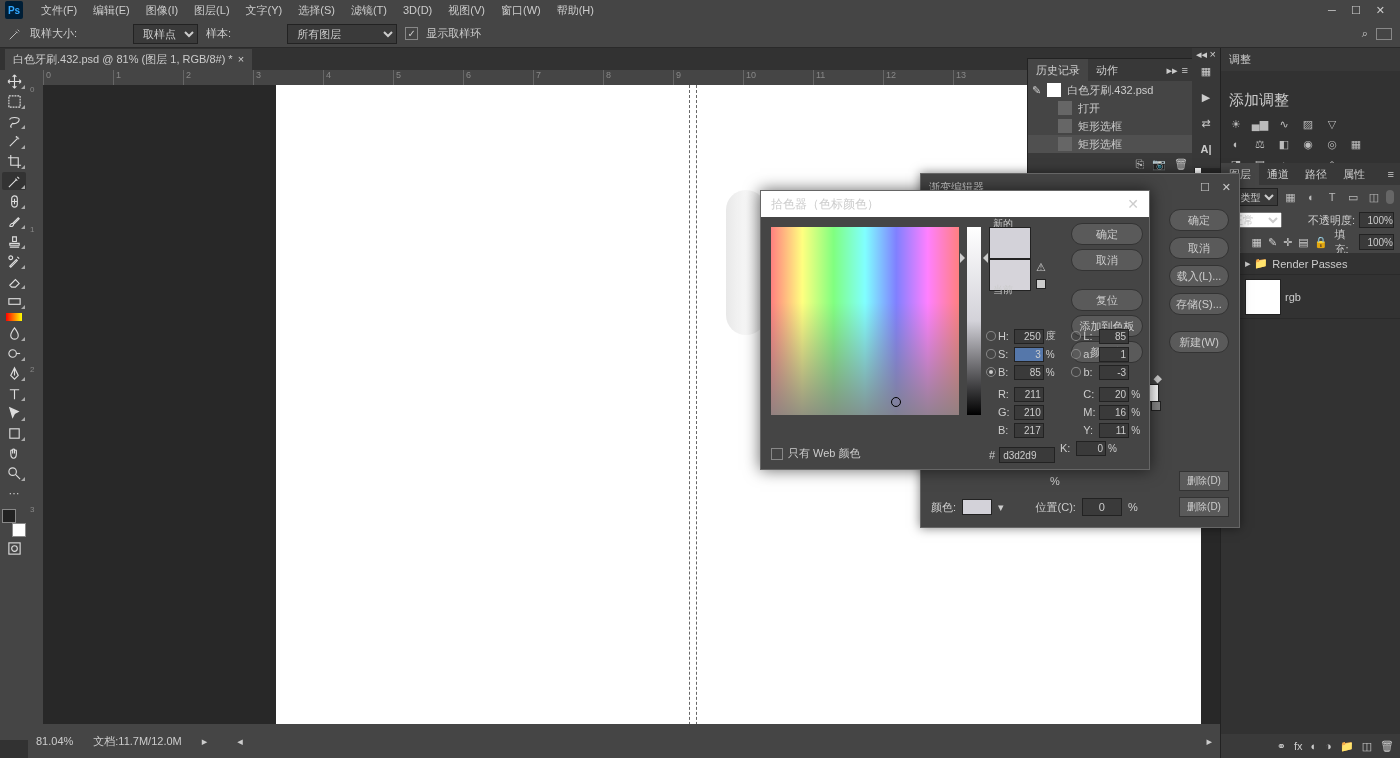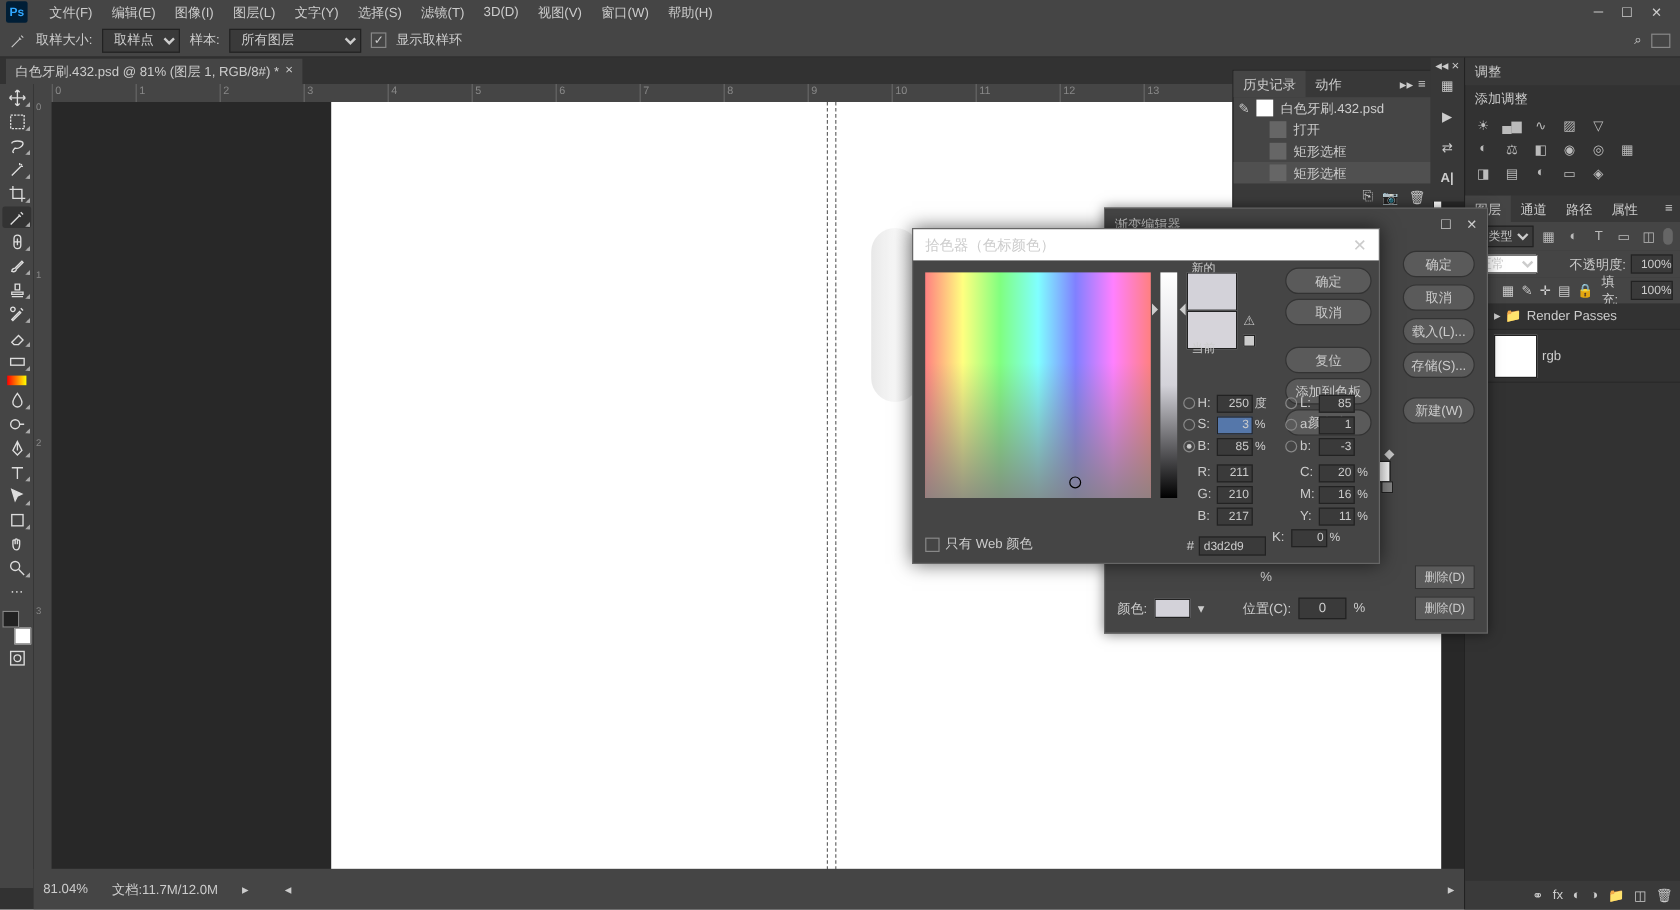--- a/index.html
+++ b/index.html
@@ -2,21 +2,21 @@
 <html><head>
 <meta charset="utf-8">
 <style>
 * { margin: 0; padding: 0; box-sizing: border-box; font-family: "Microsoft YaHei", sans-serif; font-size: 11px; color: #ccc; }
 body { background: #323232; width: 1400px; height: 758px; overflow: hidden; position: relative; }
 .menubar { height: 20px; background: #454545; display: flex; align-items: center; padding: 0 5px; }
 .ps-logo { width: 18px; height: 18px; background: #001e36; color: #31a8ff; display: flex; align-items: center; justify-content: center; font-weight: bold; font-size: 10px; border-radius: 2px; margin-right: 10px; }
 .menu-item { padding: 0 8px; cursor: pointer; font-size: 11px; }
 .win-controls { margin-left: auto; display: flex; gap: 15px; padding-right: 10px; }
 .optbar { height: 28px; background: #454545; border-bottom: 1px solid #2a2a2a; display: flex; align-items: center; padding: 0 8px; gap: 8px; }
-.optbar select { background: #3a3a3a; border: 1px solid #222; color: #ccc; height: 20px; font-size: 11px; padding: 0 5px; }
+.optbar select { background: #3a3a3a; border: 1px solid #222; color: #ccc; height: 20px; font-size: 11px; padding: 0 5px; margin-left: 48px; }
 .optbar .check { width: 13px; height: 13px; background: #454545; border: 1px solid #888; display: inline-flex; align-items: center; justify-content: center; }
 .optbar .check::after { content: "✓"; font-size: 10px; }
 .optbar .ico { display: inline-block; width: 14px; height: 14px; }
 .tabbar { height: 22px; background: #323232; display: flex; align-items: center; padding: 0 5px; }
 .tab { background: #454545; padding: 3px 8px; font-size: 11px; display: flex; align-items: center; gap: 5px; }
 .tab .x { cursor: pointer; }
 .workspace { position: absolute; top: 70px; bottom: 18px; left: 28px; right: 180px; background: #282828; overflow: hidden; }
 .ruler-h { position: absolute; top: 0; left: 15px; right: 0; height: 15px; background: #454545; display: flex; }
 .ruler-v { position: absolute; top: 15px; left: 0; bottom: 0; width: 15px; background: #454545; }
 .ruler-corner { position: absolute; top:0; left:0; width:15px; height:15px; background:#454545; }
@@ -41,21 +41,21 @@
 .history-panel { position: absolute; top: 58px; right: 205px; width: 168px; background: #454545; border:1px solid #222; }
 .panel-tabs { display: flex; background: #383838; height: 22px; align-items: center; }
 .panel-tab { padding: 0 8px; font-size: 11px; cursor:pointer; height:100%; display:flex; align-items:center; }
 .panel-tab.active { background: #454545; }
 .panel-body { padding: 0; }
 .hist-item { display: flex; align-items: center; height: 18px; padding: 0 4px; gap: 6px; font-size: 11px; }
 .hist-item span.ico { width:14px; height:14px; background:#666; display:inline-block; }
 .panel-footer { height: 22px; display:flex; justify-content:flex-end; align-items:center; gap:8px; padding:0 6px; background:#3a3a3a; }
 .panel-close { margin-left: auto; padding-right: 6px; display:flex; gap:4px; }
 .adj-title { font-size: 11px; padding: 4px 8px; background:#383838; }
-.adj-sub { font-size: 11px; padding: 4px 8px; }
+.adj-sub { font-size: 15px; padding: 4px 8px; margin-top: 16px; }
 .adj-row { display: flex; gap: 6px; padding: 2px 6px; }
 .adj-ico { width: 18px; height: 16px; display:flex; align-items:center; justify-content:center; color:#bbb; }
 
 
 .layers-panel { position:absolute; bottom:0; left:0; right:0; top:115px; background:#383838; }
 .layer-tabs { display:flex; height:22px; }
 .layer-opts { display:flex; align-items:center; height:24px; padding:0 6px; gap:4px; background:#454545; }
 .layer-opts select { background:#3a3a3a; border:1px solid #222; color:#ccc; font-size:10px; height:18px; }
 .layer-opts2 { display:flex; align-items:center; height:22px; padding:0 6px; justify-content:flex-end; gap:4px; font-size:10px; background:#454545; }
 .layer-opts2 input { width:35px; background:#3a3a3a; border:1px solid #222; color:#ccc; font-size:10px; height:16px; text-align:right; }

